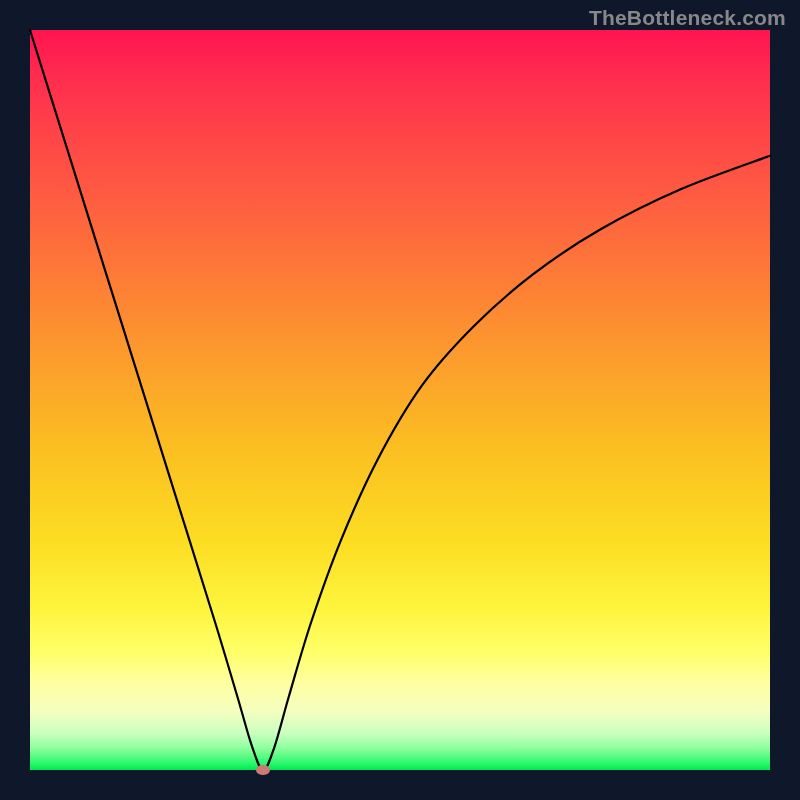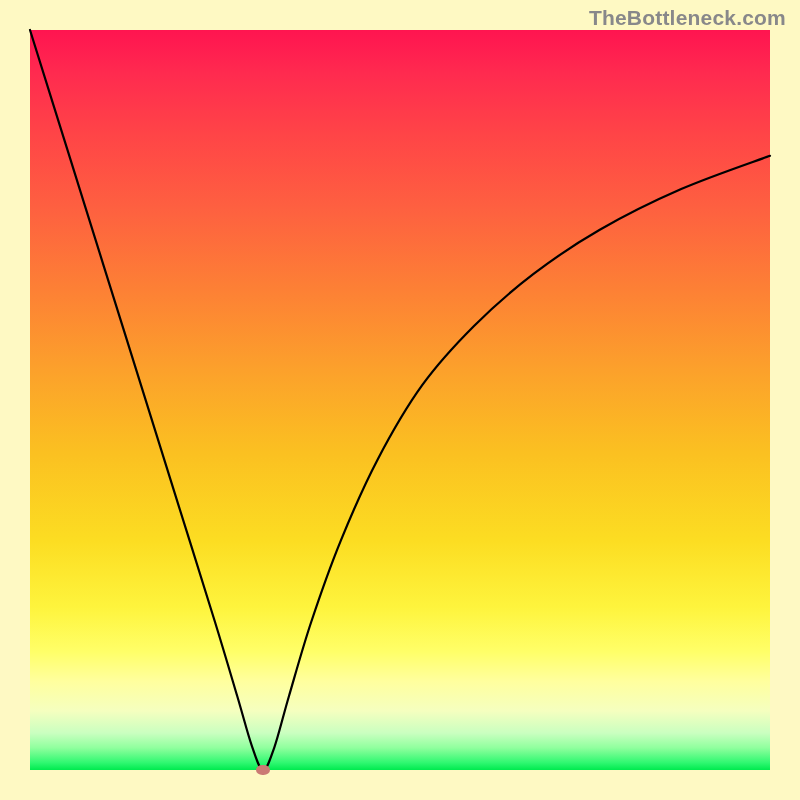--- a/index.html
+++ b/index.html
@@ -1,21 +1,21 @@
 <!DOCTYPE html>
 <html><head>
 <meta charset="utf-8">
 <style>
   * { margin: 0; padding: 0; box-sizing: border-box; }
   html, body { width: 800px; height: 800px; overflow: hidden; background: #000; }
   .frame {
     position: relative;
     width: 800px;
     height: 800px;
-    background: #fef9c3;
+    background: #0f172a;
   }
   .plot-area {
     position: absolute;
     left: 30px;
     top: 30px;
     width: 740px;
     height: 740px;
     background: linear-gradient(
       to bottom,
       #ff1450 0%,

